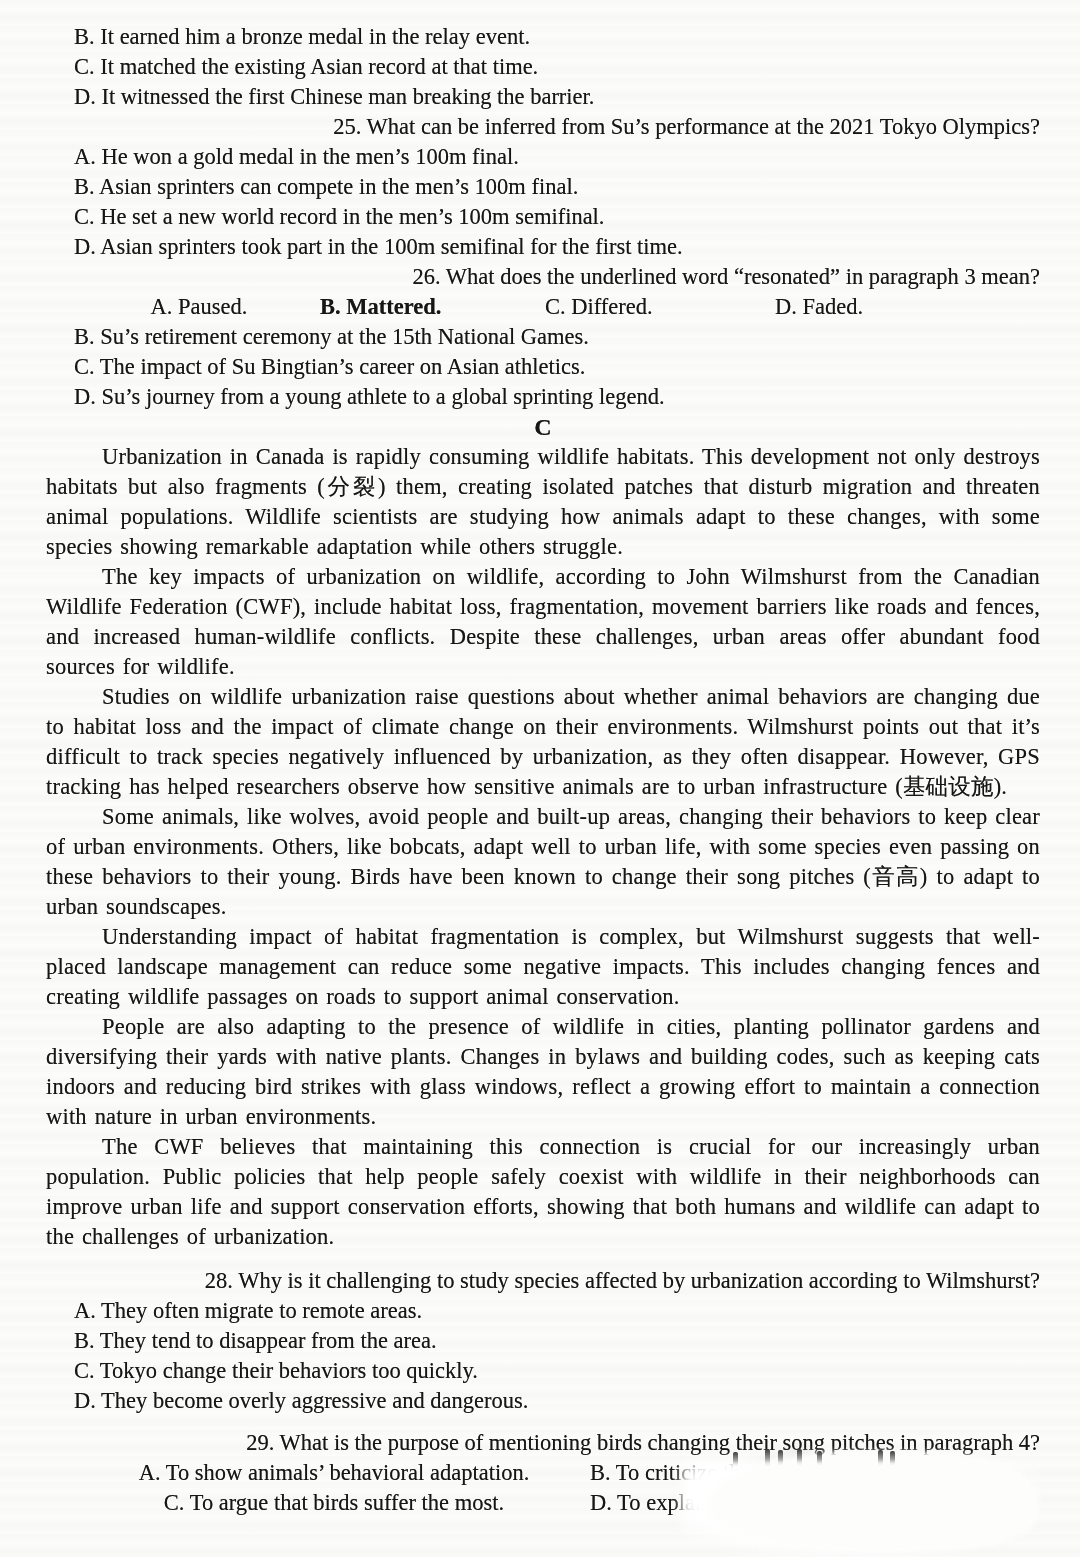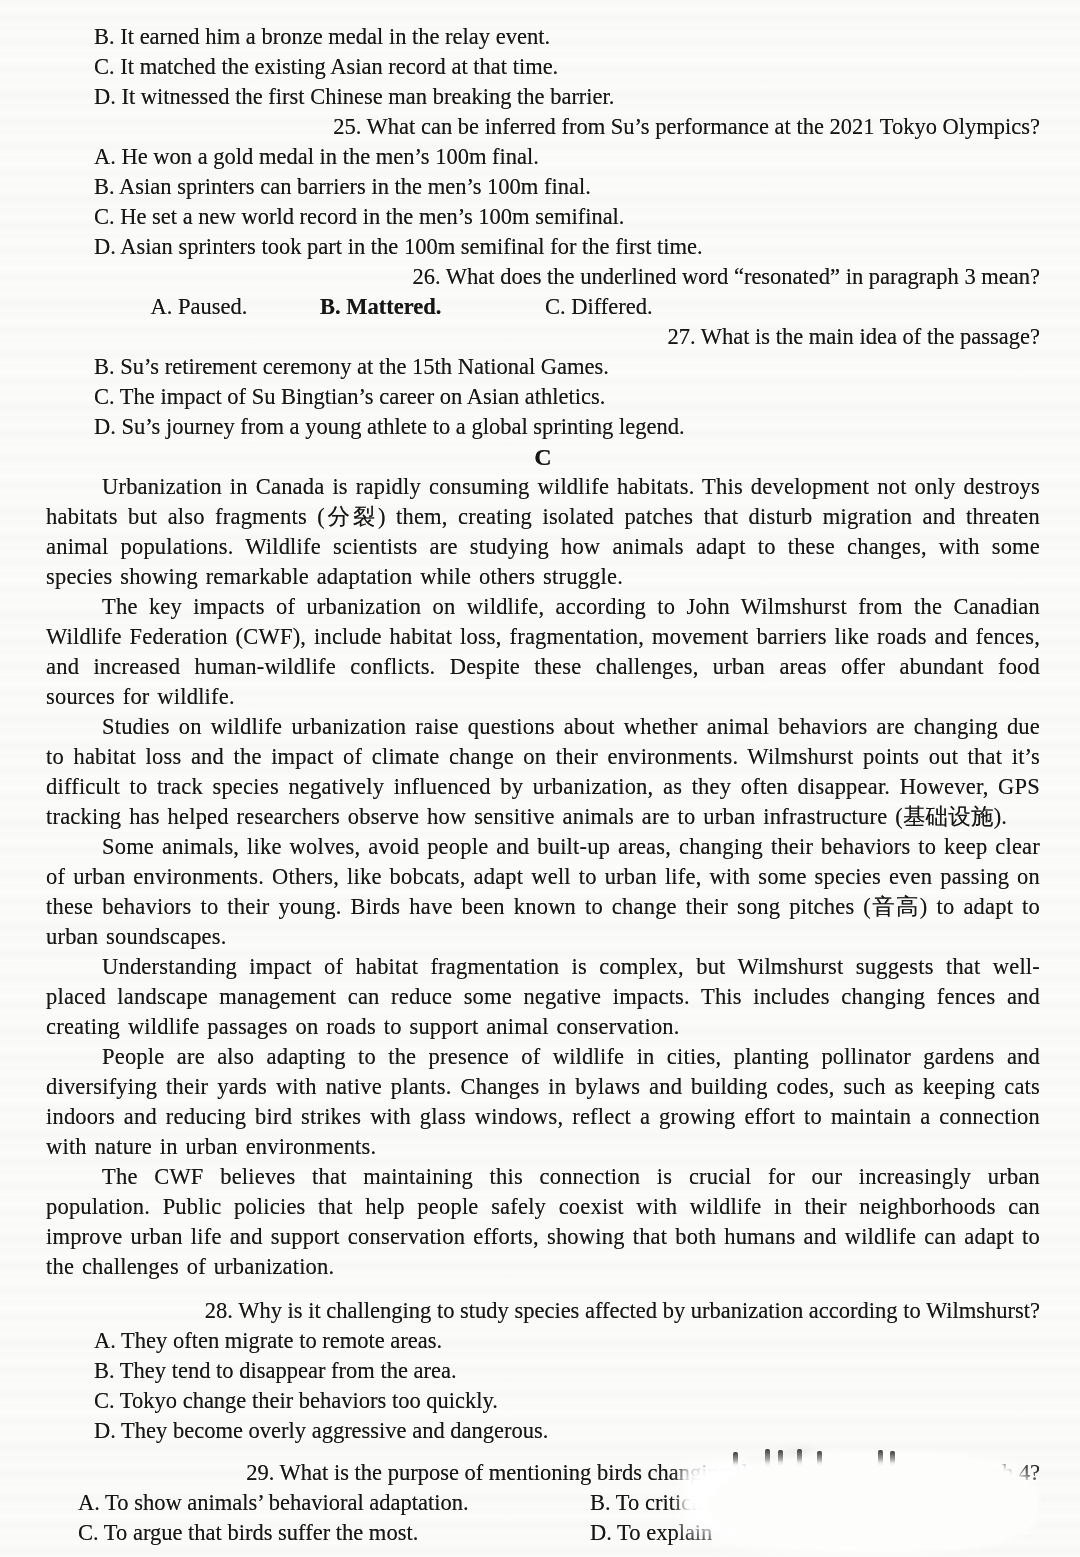--- a/index.html
+++ b/index.html
@@ -26,21 +26,21 @@
     pointer-events: none;
   }
   .textcol {
     position: relative;
     padding: 22px 40px 0 46px;
     font-size: 22.5px;
     line-height: 30px;
     text-shadow: 0 0 0.5px rgba(20,20,20,0.55);
   }
   .qline { margin: 0; text-align: right; }
-  .opt   { margin: 0 0 0 48px; font-family: Liberation Serif, serif; }
+  .opt   { margin: 0 0 0 28px; font-family: Liberation Serif, serif; }
   .q26row {
     display: flex;
     margin-left: 32px;
   }
   .q26row .c1 { width: 242px; text-align: center; }
   .q26row .c2 { width: 225px; font-weight: bold; }
   .q26row .c3 { width: 230px; }
   .q26row .c4 { flex: 1; }
   .sechead {
     text-align: center;
@@ -50,21 +50,21 @@
   .passage p {
     margin: 0;
     text-indent: 56px;
     text-align: justify;
     word-spacing: 2px;
     letter-spacing: 0.2px;
   }
   .gap-before { margin-top: 14px; margin-left: 35px; }
   .gap-before-sm { margin-top: 12px; }
   .q29row { display: flex; margin-left: 32px; }
-  .q29row .left { width: 512px; }
+  .q29row .left { width: 512px; text-align: center; }
   .q29row .right { flex: 1; position: relative; }
 
   
   .smudge {
     position: absolute;
     left: 680px; top: 1444px;
     width: 370px; height: 113px;
     pointer-events: none;
   }
   .smudge .blob {
@@ -103,32 +103,32 @@
 
 <div class="sheet">
   <div class="textcol">
 
     <div class="opt">B. It earned him a bronze medal in the relay event.</div>
     <div class="opt">C. It matched the existing Asian record at that time.</div>
     <div class="opt">D. It witnessed the first Chinese man breaking the barrier.</div>
 
     <div class="qline">25. What can be inferred from Su’s performance at the 2021 Tokyo Olympics?</div>
     <div class="opt">A. He won a gold medal in the men’s 100m final.</div>
-    <div class="opt">B. Asian sprinters can barriers in the men’s 100m final.</div>
+    <div class="opt">B. Asian sprinters can compete in the men’s 100m final.</div>
     <div class="opt">C. He set a new world record in the men’s 100m semifinal.</div>
     <div class="opt">D. Asian sprinters took part in the 100m semifinal for the first time.</div>
 
     <div class="qline">26. What does the underlined word “resonated” in paragraph 3 mean?</div>
     <div class="q26row">
       <span class="c1">A. Paused.</span>
       <span class="c2">B. Mattered.</span>
       <span class="c3">C. Differed.</span>
+      <span class="c4">D. Faded.</span>
     </div>
 
-    <div class="qline">27. What is the main idea of the passage?</div>
     <div class="opt">B. Su’s retirement ceremony at the 15th National Games.</div>
     <div class="opt">C. The impact of Su Bingtian’s career on Asian athletics.</div>
     <div class="opt">D. Su’s journey from a young athlete to a global sprinting legend.</div>
 
     <div class="sechead">C</div>
 
     <div class="passage">
       <p>Urbanization in Canada is rapidly consuming wildlife habitats. This development not only destroys habitats but also fragments (分裂) them, creating isolated patches that disturb migration and threaten animal populations. Wildlife scientists are studying how animals adapt to these changes, with some species showing remarkable adaptation while others struggle.</p>
       <p>The key impacts of urbanization on wildlife, according to John Wilmshurst from the Canadian Wildlife Federation (CWF), include habitat loss, fragmentation, movement barriers like roads and fences, and increased human-wildlife conflicts. Despite these challenges, urban areas offer abundant food sources for wildlife.</p>
       <p>Studies on wildlife urbanization raise questions about whether animal behaviors are changing due to habitat loss and the impact of climate change on their environments. Wilmshurst points out that it’s difficult to track species negatively influenced by urbanization, as they often disappear. However, GPS tracking has helped researchers observe how sensitive animals are to urban infrastructure (基础设施).</p>

